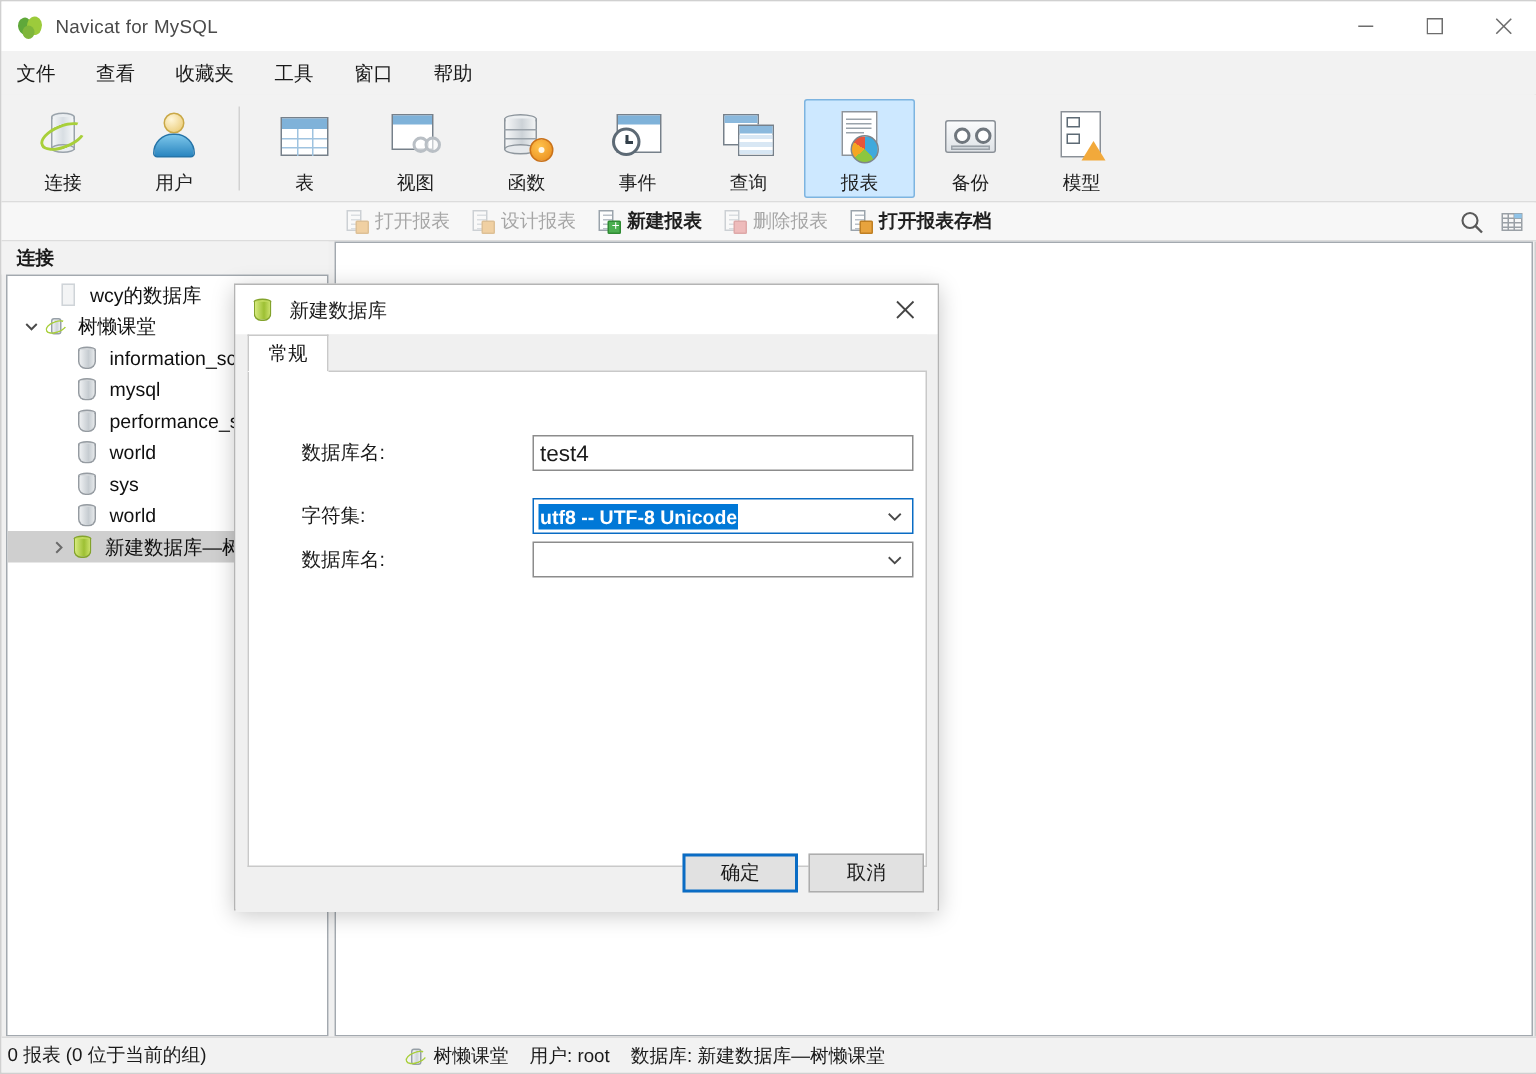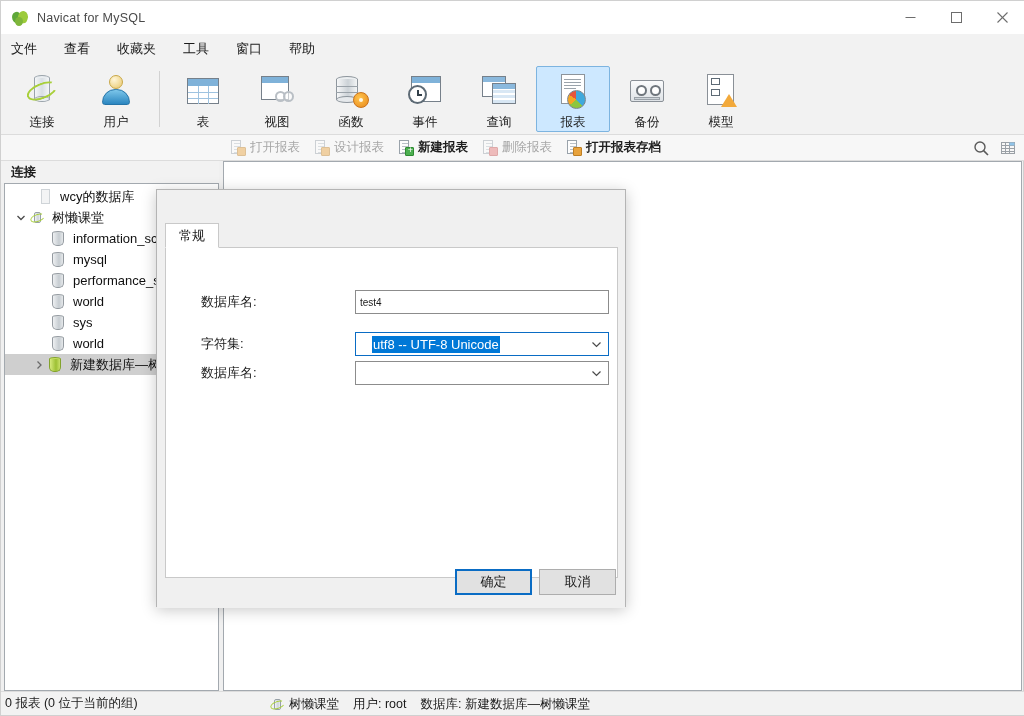--- a/index.html
+++ b/index.html
@@ -516,36 +516,37 @@
   .field-label {
     position: absolute; left: 35px; top: 3px;
     font-size: 13px; color: #1a1a1a;
   }
   .field-input {
     position: absolute; left: 189px; top: 0;
     width: 254px; height: 24px;
     background: #ffffff;
     border: 1px solid #8c8c8c;
     box-sizing: border-box;
-    font-size: 10px; color: #1a1a1a;
+    font-size: 15px; color: #1a1a1a;
     display: flex; align-items: center; padding-left: 4px;
   }
   .field-combo {
     position: absolute; left: 189px; top: 0;
     width: 254px; height: 24px;
     background: #ffffff;
     border: 1px solid #8c8c8c;
     box-sizing: border-box;
     display: flex; align-items: center;
   }
   .field-combo.focused { border: 1px solid #0a6cc4; }
   .combo-val {
     font-size: 13px; color: #1a1a1a;
-    margin-left: 16px; padding: 1px 1px;
+    margin-left: 3px; padding: 1px 1px;
     white-space: nowrap;
+    font-weight: bold;
   }
   .combo-val.sel { background: #0078d7; color: #ffffff; }
   .combo-arrow {
     position: absolute; right: 6px; top: 0; height: 22px;
     display: flex; align-items: center; color: #4a4a4a;
   }
   .dlg-footer {
     position: absolute; left: 0; bottom: 0;
     width: 100%; height: 48px;
   }
@@ -900,20 +901,35 @@
           </div>
       </div>
       <div class="status-seg">树懒课堂</div>
       <div class="status-seg">用户: root</div>
       <div class="status-seg">数据库: 新建数据库—树懒课堂</div>
     </div>
   </div>
 
   <div class="dlg-shadow">
 
+    <div class="dlg-title">
+      <div class="dlg-ico">
+        <div class="db-cyl green" style="left:1px;top:1px;">
+            <div class="t"></div>
+            <div class="b"></div>
+          </div>
+      </div>
+      <div class="dlg-title-text">新建数据库</div>
+      <div class="dlg-close">
+        <svg width="13" height="13" viewBox="0 0 13 13">
+            <line x1="1" y1="1" x2="12" y2="12" stroke="currentColor" stroke-width="1.2"></line>
+            <line x1="12" y1="1" x2="1" y2="12" stroke="currentColor" stroke-width="1.2"></line>
+          </svg>
+      </div>
+    </div>
 
     <div class="dlg-body">
 
       <div class="tabstrip">
         <div class="tab">常规</div>
       </div>
 
       <div class="dlg-content">
 
         <div class="field-row" style="top:42px;">

